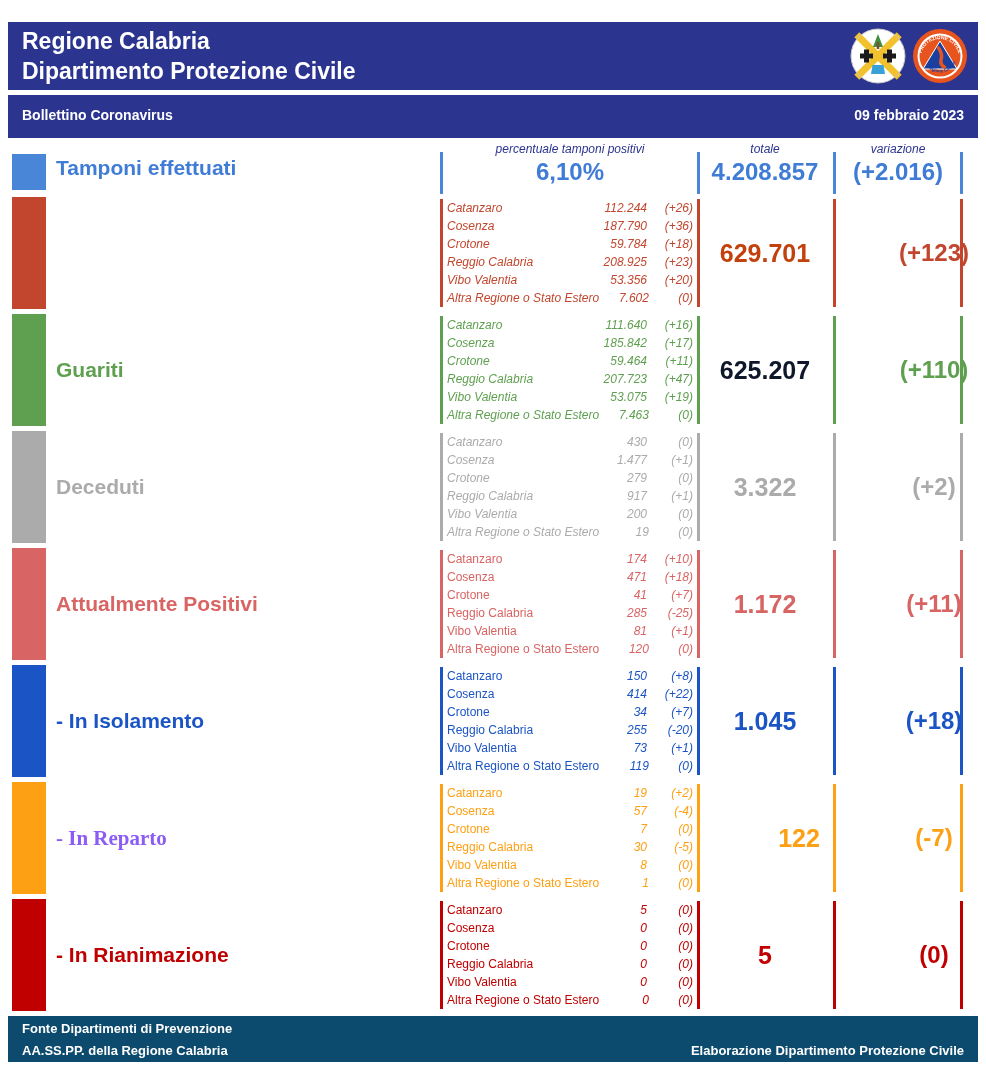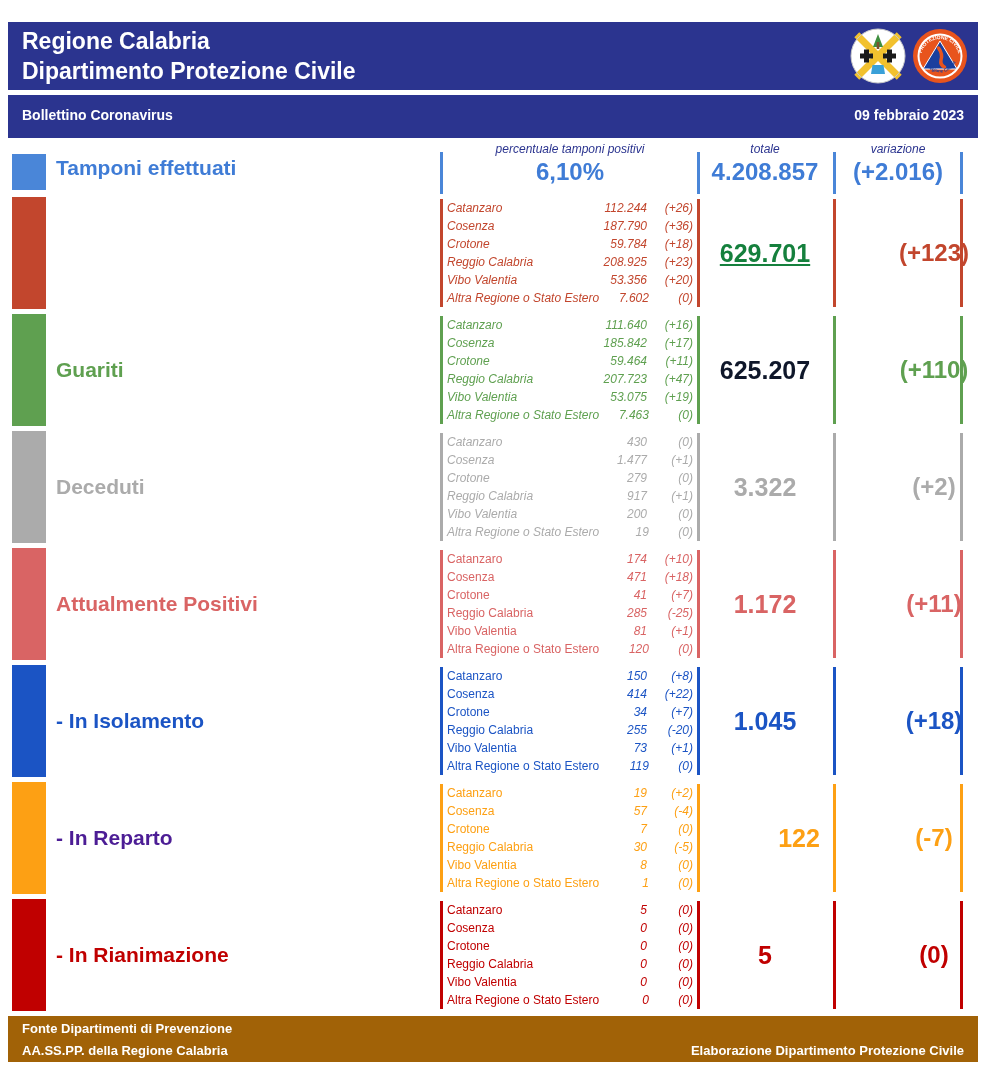--- a/index.html
+++ b/index.html
@@ -49,21 +49,21 @@
   .p-row{display:flex;align-items:baseline;}
   .p-name{flex:1;white-space:nowrap;}
   .names-italic .p-name{font-style:italic;}
   .p-val{width:52px;text-align:right;font-style:italic;white-space:nowrap;}
   .p-var{width:46px;text-align:right;font-style:italic;white-space:nowrap;}
   .s-total{position:absolute;left:700px;width:130px;top:0;bottom:0;display:flex;align-items:center;justify-content:center;font-weight:bold;font-size:25px;}
   .s-var{position:absolute;left:836px;width:124px;top:0;bottom:0;display:flex;align-items:center;justify-content:center;font-weight:bold;font-size:24px;padding-left:36px;}
 
   
   .footer{
-    position:absolute;top:1016px;left:8px;right:8px;height:46px;background:#a16207;
+    position:absolute;top:1016px;left:8px;right:8px;height:46px;background:#0c4a6e;
     color:#fff;font-weight:bold;font-size:13px;box-sizing:border-box;padding:5px 14px 4px 14px;
     display:flex;flex-direction:column;justify-content:space-between;
   }
   .footer-line2{display:flex;justify-content:space-between;}
 </style>
 </head>
 <body>
 
 <div class="page">
 
@@ -163,21 +163,21 @@
             <span class="p-name">Vibo Valentia</span>
             <span class="p-val">53.356</span>
             <span class="p-var">(+20)</span>
           </div>
           <div class="p-row">
             <span class="p-name">Altra Regione o Stato Estero</span>
             <span class="p-val">7.602</span>
             <span class="p-var">(0)</span>
           </div>
         </div>
-    <div class="s-total" style="color: #15803d; text-decoration: underline;">629.701</div>
+    <div class="s-total" style="color: #c2410c;">629.701</div>
     <div class="s-var" style="color: rgb(194, 70, 45);">(+123)</div>
   </section>
 
   <section class="block names-italic">
     <div class="bar" style="background: rgb(95, 160, 80);"></div>
     <div class="s-label" style="color: rgb(95, 160, 80);">Guariti</div>
     <div class="vline v1" style="background: rgb(95, 160, 80);"></div>
     <div class="vline v2" style="background: rgb(95, 160, 80);"></div>
     <div class="vline v3" style="background: rgb(95, 160, 80);"></div>
     <div class="vline v4" style="background: rgb(95, 160, 80);"></div>
@@ -341,21 +341,21 @@
             <span class="p-val">119</span>
             <span class="p-var">(0)</span>
           </div>
         </div>
     <div class="s-total" style="color: rgb(27, 84, 196);">1.045</div>
     <div class="s-var" style="color: rgb(27, 84, 196);">(+18)</div>
   </section>
 
   <section class="block">
     <div class="bar" style="background: rgb(253, 160, 20);"></div>
-    <div class="s-label" style="color: #4c1d95;">- In Reparto</div>
+    <div class="s-label" style="color: #8b5cf6; font-family: Liberation Serif, serif;">- In Reparto</div>
     <div class="vline v1" style="background: rgb(253, 160, 20);"></div>
     <div class="vline v2" style="background: rgb(253, 160, 20);"></div>
     <div class="vline v3" style="background: rgb(253, 160, 20);"></div>
     <div class="vline v4" style="background: rgb(253, 160, 20);"></div>
     <div class="provinces" style="color: rgb(253, 160, 20);">
           <div class="p-row">
             <span class="p-name">Catanzaro</span>
             <span class="p-val">19</span>
             <span class="p-var">(+2)</span>
           </div>

